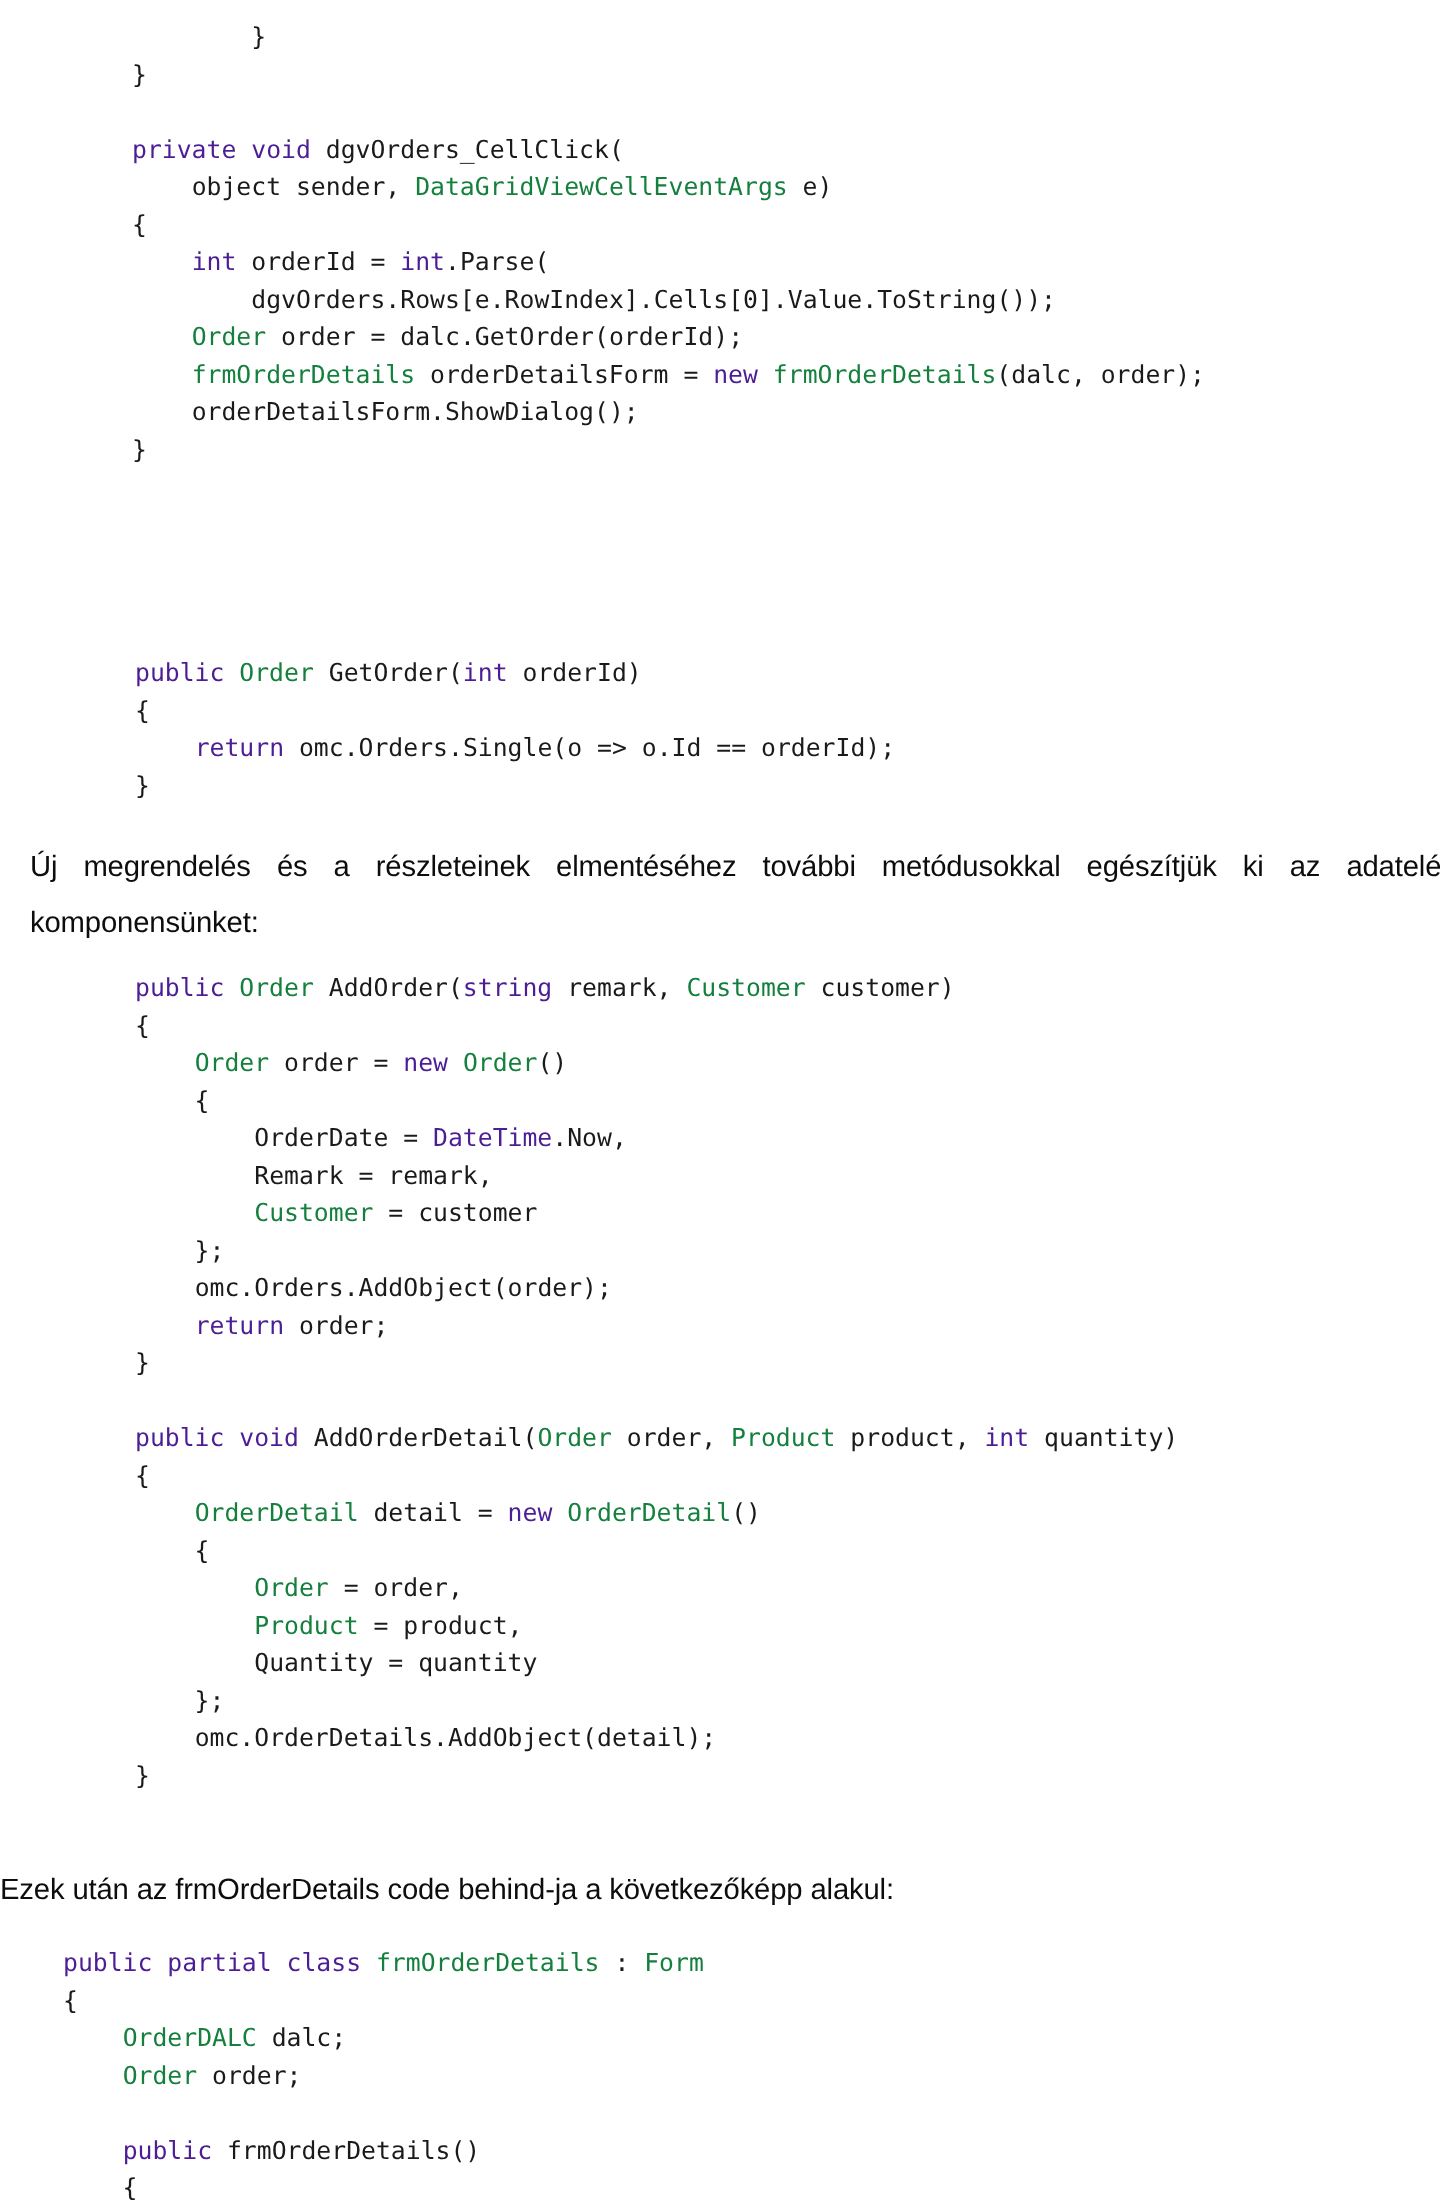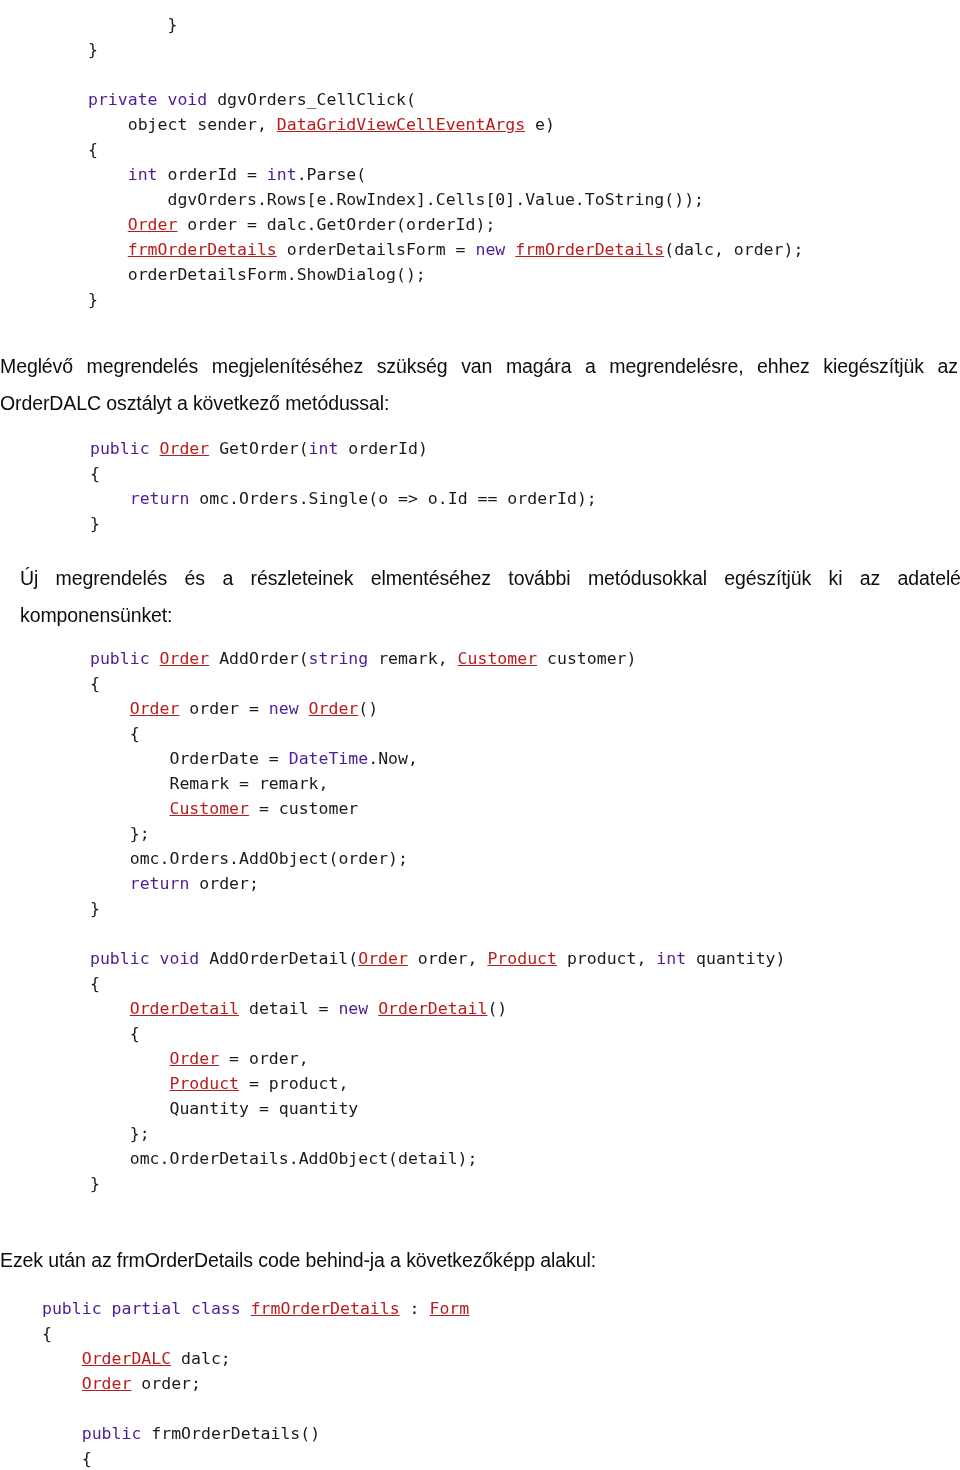--- a/index.html
+++ b/index.html
@@ -44,32 +44,31 @@
     line-height: 25px;
     white-space: pre;
     color: #1a1a1a;
     letter-spacing: 0px;
   }
   .code .ln { display: block; height: 25px; white-space: pre; }
   .code .ln.blank { height: 25px; }
 
   
   .kw   { color: #4c1d95; }   
-  .typ  { color: #b91c1c; text-decoration: underline; }   
+  .typ  { color: #15803d; }   
   .typ2 { color: #4c1d95; }   
   .pl   { color: #1a1a1a; }   
 </style>
 </head>
 <body>
 
 <div class="page">
 
   <div class="code" id="code-cellclick" style="left:88px; top:12px;"><span class="ln">        }</span><span class="ln">}</span><span class="ln blank">&nbsp;</span><span class="ln"><span class="kw">private</span> <span class="kw">void</span> <span class="pl">dgvOrders_CellClick</span>(</span><span class="ln">    <span class="pl">object</span> <span class="pl">sender</span>, <span class="typ">DataGridViewCellEventArgs</span> <span class="pl">e</span>)</span><span class="ln">{</span><span class="ln">    <span class="kw">int</span> <span class="pl">orderId</span> = <span class="kw">int</span>.<span class="pl">Parse</span>(</span><span class="ln">        <span class="pl">dgvOrders</span>.<span class="pl">Rows</span>[<span class="pl">e</span>.<span class="pl">RowIndex</span>].<span class="pl">Cells</span>[0].<span class="pl">Value</span>.<span class="pl">ToString</span>());</span><span class="ln">    <span class="typ">Order</span> <span class="pl">order</span> = <span class="pl">dalc</span>.<span class="pl">GetOrder</span>(<span class="pl">orderId</span>);</span><span class="ln">    <span class="typ">frmOrderDetails</span> <span class="pl">orderDetailsForm</span> = <span class="kw">new</span> <span class="typ">frmOrderDetails</span>(<span class="pl">dalc</span>, <span class="pl">order</span>);</span><span class="ln">    <span class="pl">orderDetailsForm</span>.<span class="pl">ShowDialog</span>();</span><span class="ln">}</span></div>
 
-  <div class="prose" style="top:348px; width:958px;">Meglévő megrendelés megjelenítéséhez szükség van magára a megrendelésre, ehhez kiegészítjük az OrderDALC osztályt a következő metódussal:</div>
 
   <div class="code" id="code-getorder" style="left:90px; top:436px;"><span class="ln"><span class="kw">public</span> <span class="typ">Order</span> <span class="pl">GetOrder</span>(<span class="kw">int</span> <span class="pl">orderId</span>)</span><span class="ln">{</span><span class="ln">    <span class="kw">return</span> <span class="pl">omc</span>.<span class="pl">Orders</span>.<span class="pl">Single</span>(<span class="pl">o</span> =&gt; <span class="pl">o</span>.<span class="pl">Id</span> == <span class="pl">orderId</span>);</span><span class="ln">}</span></div>
 
   <div class="prose" style="top:560px; width:958px;padding-left:20px;">Új megrendelés és a részleteinek elmentéséhez további metódusokkal egészítjük ki az adatelérő komponensünket:</div>
 
   <div class="code" id="code-addorder" style="left:90px; top:646px;"><span class="ln"><span class="kw">public</span> <span class="typ">Order</span> <span class="pl">AddOrder</span>(<span class="kw">string</span> <span class="pl">remark</span>, <span class="typ">Customer</span> <span class="pl">customer</span>)</span><span class="ln">{</span><span class="ln">    <span class="typ">Order</span> <span class="pl">order</span> = <span class="kw">new</span> <span class="typ">Order</span>()</span><span class="ln">    {</span><span class="ln">        <span class="pl">OrderDate</span> = <span class="typ2">DateTime</span>.<span class="pl">Now</span>,</span><span class="ln">        <span class="pl">Remark</span> = <span class="pl">remark</span>,</span><span class="ln">        <span class="typ">Customer</span> = <span class="pl">customer</span></span><span class="ln">    };</span><span class="ln">    <span class="pl">omc</span>.<span class="pl">Orders</span>.<span class="pl">AddObject</span>(<span class="pl">order</span>);</span><span class="ln">    <span class="kw">return</span> <span class="pl">order</span>;</span><span class="ln">}</span><span class="ln blank">&nbsp;</span><span class="ln"><span class="kw">public</span> <span class="kw">void</span> <span class="pl">AddOrderDetail</span>(<span class="typ">Order</span> <span class="pl">order</span>, <span class="typ">Product</span> <span class="pl">product</span>, <span class="kw">int</span> <span class="pl">quantity</span>)</span><span class="ln">{</span><span class="ln">    <span class="typ">OrderDetail</span> <span class="pl">detail</span> = <span class="kw">new</span> <span class="typ">OrderDetail</span>()</span><span class="ln">    {</span><span class="ln">        <span class="typ">Order</span> = <span class="pl">order</span>,</span><span class="ln">        <span class="typ">Product</span> = <span class="pl">product</span>,</span><span class="ln">        <span class="pl">Quantity</span> = <span class="pl">quantity</span></span><span class="ln">    };</span><span class="ln">    <span class="pl">omc</span>.<span class="pl">OrderDetails</span>.<span class="pl">AddObject</span>(<span class="pl">detail</span>);</span><span class="ln">}</span></div>
 
   <div class="prose nojustify" style="top:1242px; width:958px;">Ezek után az frmOrderDetails code behind-ja a következőképp alakul:</div>
 
   <div class="code" id="code-codebehind" style="left:42px; top:1296px;"><span class="ln"><span class="kw">public</span> <span class="kw">partial</span> <span class="kw">class</span> <span class="typ">frmOrderDetails</span> : <span class="typ">Form</span></span><span class="ln">{</span><span class="ln">    <span class="typ">OrderDALC</span> <span class="pl">dalc</span>;</span><span class="ln">    <span class="typ">Order</span> <span class="pl">order</span>;</span><span class="ln blank">&nbsp;</span><span class="ln">    <span class="kw">public</span> <span class="pl">frmOrderDetails</span>()</span><span class="ln">    {</span></div>

